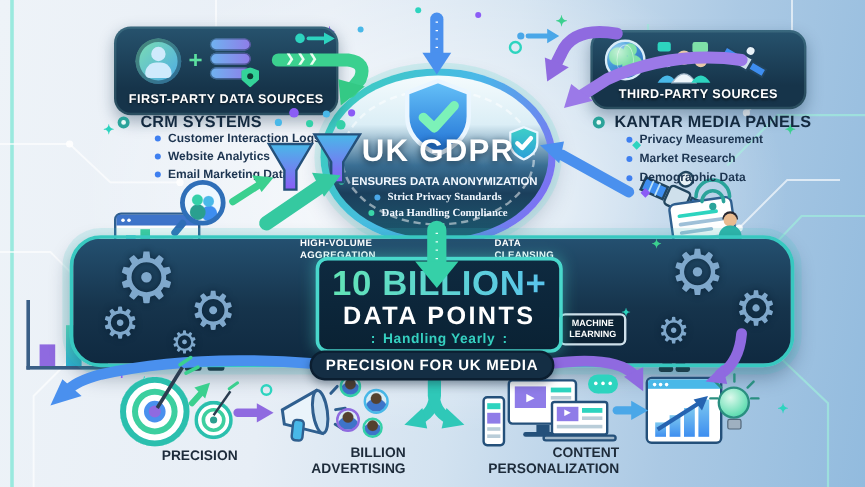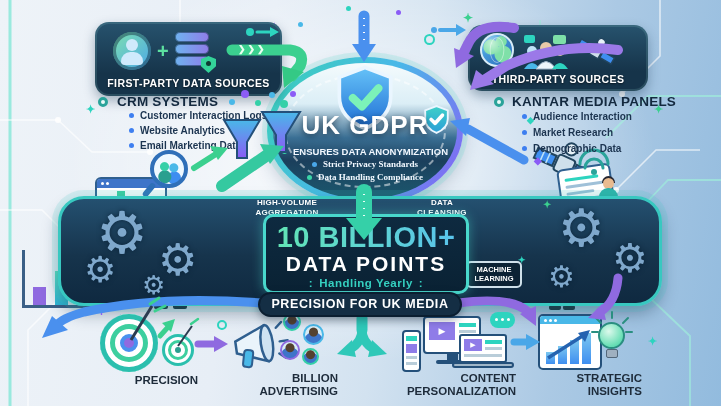--- a/index.html
+++ b/index.html
@@ -65,21 +65,21 @@
   .gp .pdot { width:5px; height:5px; border-radius:50%; flex:0 0 auto; }
   .gp0 { font-size:9.5px; font-weight:800; }
   .gp1,.gp2 { font-size:9px; font-weight:700;font-family:Liberation Serif, serif; }
 
   
   .machine { position:absolute; left:58px; top:196px; width:604px; height:110px; border-radius:26px; z-index:3;
     background:linear-gradient(180deg,#245070 0%,#16344c 55%,#0f2940 100%);
     border:3px solid #38c8c0; box-shadow:0 0 0 6px rgba(56,200,192,.15), 0 8px 16px rgba(16,44,70,.35); }
   .gear { position:absolute; color:#7fa8cc; text-shadow:0 0 5px rgba(8,30,50,.8); z-index:3; line-height:1; }
   .mtag { position:absolute; color:#fff; font-size:8px; font-weight:800; letter-spacing:.3px;
-    line-height:9.5px; text-align:center; z-index:4; }
+    line-height:9.5px; text-align:left; z-index:4; }
   .ml-box { position:absolute; left:466px; top:261px; width:56px; padding:3px 2px; z-index:4;
     border:2px solid #cfe0ea; border-radius:5px; background:rgba(12,34,51,.92);
     color:#fff; font-size:7.5px; font-weight:800; line-height:8.5px; text-align:center; }
   .stat-box { position:absolute; left:263px; top:214px; width:206px; height:80px; border-radius:10px; z-index:4;
     border:3px solid #49d8cc; background:linear-gradient(180deg,#0e2a40,#0a2234);
     box-shadow:0 0 12px rgba(73,216,204,.45); text-align:center; }
   .stat-value { margin-top:5px; font-size:29px; font-weight:900; letter-spacing:.5px; line-height:30px;
     background:linear-gradient(90deg,#62e6b2,#59c2f0); -webkit-background-clip:text;
     background-clip:text; color:transparent; }
   .stat-label { font-size:21px; font-weight:900; color:#fff; letter-spacing:2px; line-height:23px; }
@@ -244,21 +244,21 @@
       <span class="db-icon" style="left:80px;top:2px">
           <i></i>
           <i></i>
           <i></i>
         </span>
       <span class="sec-badge" style="left:106px;top:26px"></span>
     </div>
     <div class="panel-label">FIRST-PARTY DATA SOURCES</div>
   </div>
 
-  <div class="panel" style="left:468px;top:25px;width:180px;height:66px">
+  <div class="panel" style="left:492px;top:25px;width:180px;height:66px">
     <div class="p-icons">
       <span class="globe" style="left:12px;top:0"></span>
       <svg style="position:absolute;left:54px;top:2px" width="48" height="36" viewBox="0 0 48 36">
         <rect x="2" y="0" width="11" height="8" rx="2" fill="#2dd4bf"></rect>
         <rect x="31" y="0" width="13" height="9" rx="2" fill="#7ee0a8"></rect>
         <circle cx="10" cy="16" r="5" fill="#bfe3f7"></circle>
           <path d="M2,34 Q10,22 18,34 Z" fill="#49b8e8"></path>
         <circle cx="24" cy="13" r="6" fill="#e8c9a8"></circle>
           <path d="M14,34 Q24,19 34,34 Z" fill="#eef6fb" stroke="#9fb6c8"></path>
         <circle cx="38" cy="16" r="5" fill="#e8c9a8"></circle>
@@ -291,21 +291,21 @@
         <span class="dot"></span>
         <span>Email Marketing Data</span>
       </li>
   </ul>
 
   <span class="node" style="left:494px;top:97px"></span>
   <div class="list-head" style="left:512px;top:94px">KANTAR MEDIA PANELS</div>
   <ul class="blist" style="left:522px;top:111px">
     <li style="margin-bottom:5px">
         <span class="dot"></span>
-        <span>Audience Interaction</span>
+        <span>Privacy Measurement</span>
       </li>
     <li style="margin-bottom:5px">
         <span class="dot"></span>
         <span>Market Research</span>
       </li>
     <li>
         <span class="dot"></span>
         <span>Demographic Data</span>
       </li>
   </ul>
@@ -499,21 +499,20 @@
   <div class="bulb-base"></div>
   <svg style="position:absolute;left:590px;top:310px;z-index:4" width="44" height="44" viewBox="0 0 44 44">
     <g stroke="#2a8f80" stroke-width="2" stroke-linecap="round">
       <line x1="22" y1="2" x2="22" y2="8"></line>
         <line x1="6" y1="8" x2="11" y2="13"></line>
       <line x1="38" y1="8" x2="33" y2="13"></line>
         <line x1="2" y1="22" x2="8" y2="22"></line>
         <line x1="42" y1="22" x2="36" y2="22"></line>
     </g>
   </svg>
-  <div class="olabel" style="left:536px;top:372px;width:106px">STRATEGIC INSIGHTS</div>
 
   <svg id="arrows" class="layer" width="721" height="406">
     <defs>
       <linearGradient id="gFun" x1="0" y1="0" x2="0" y2="1">
         <stop offset="0" stop-color="#49b8e8"></stop>
           <stop offset="1" stop-color="#8b5cf6"></stop>
       </linearGradient>
     </defs>
 
     <g>

